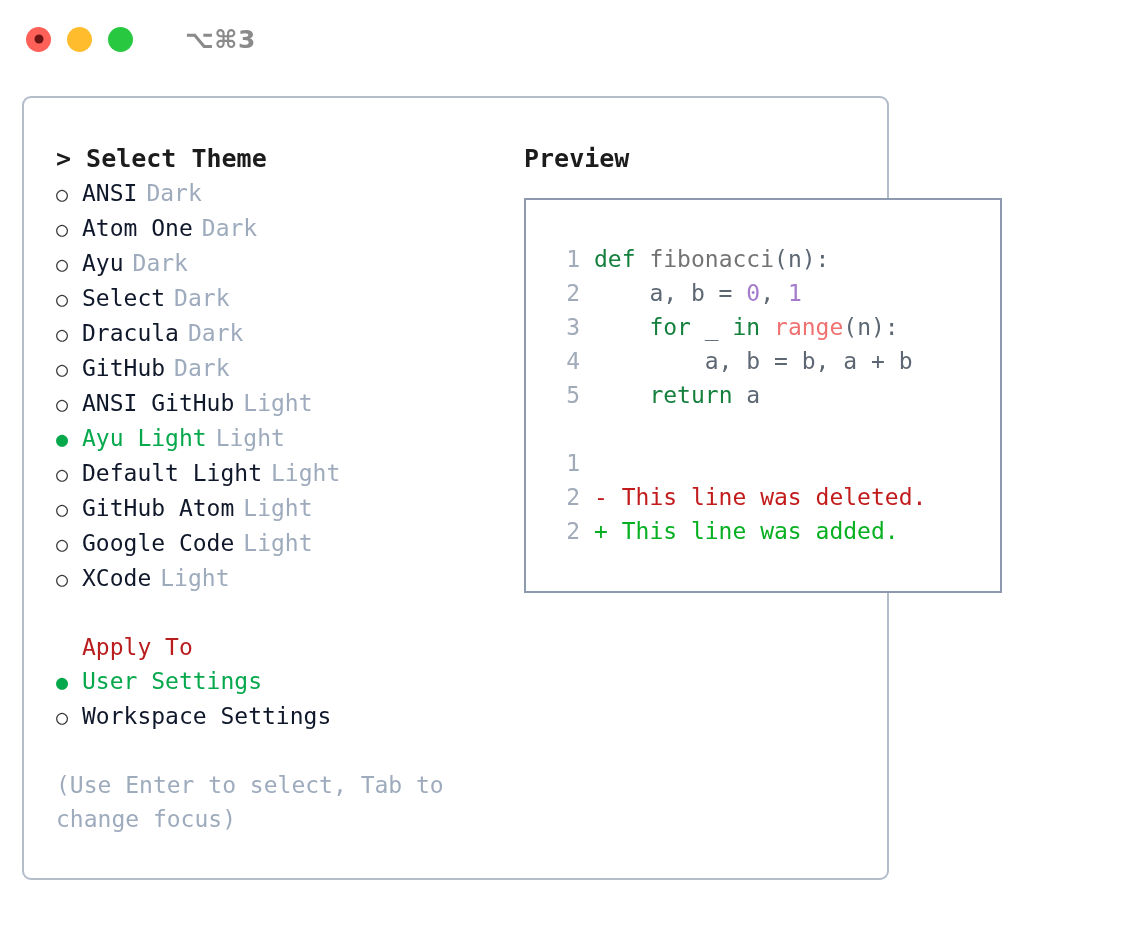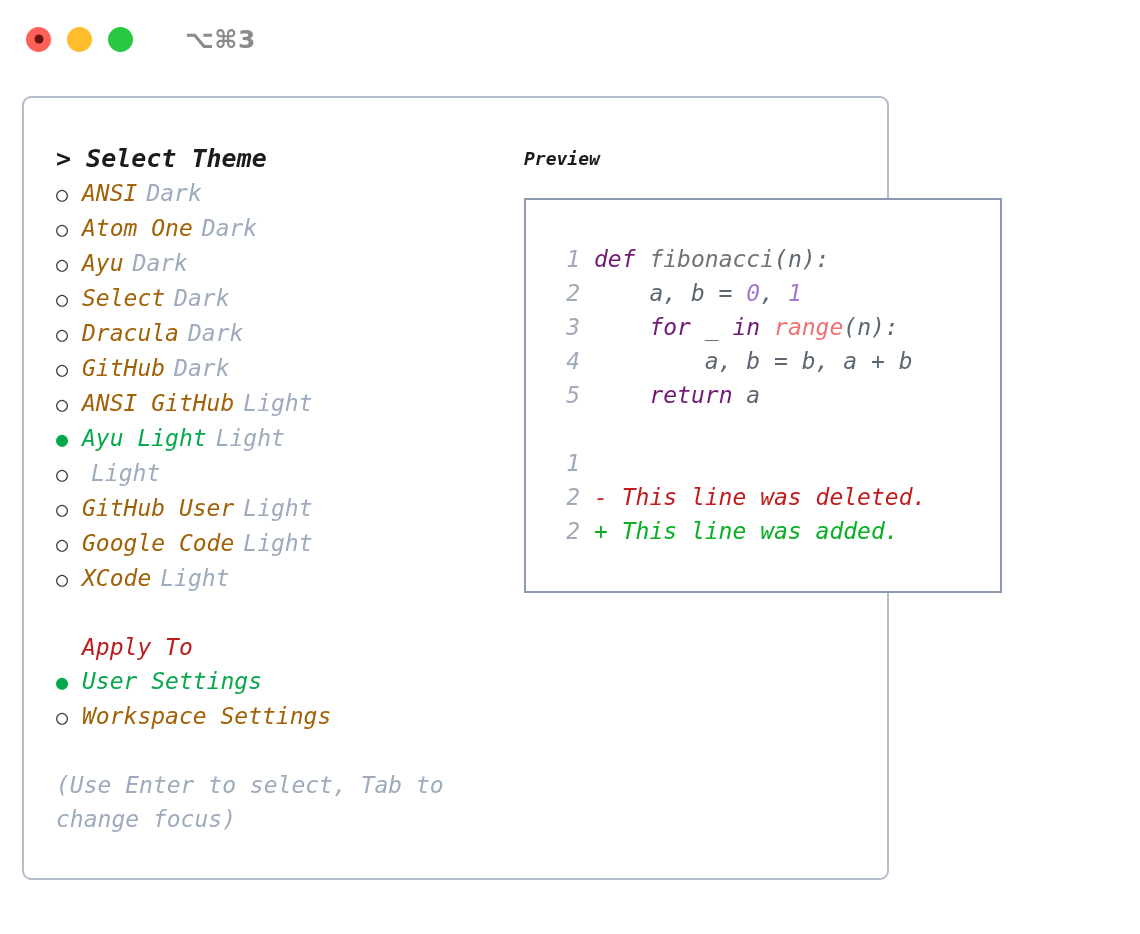--- a/index.html
+++ b/index.html
@@ -69,21 +69,20 @@
   
   .panel {
     position: absolute;
     left: 22px;
     top: 96px;
     width: 867px;
     height: 784px;
     border: 2px solid #b3bcc9;
     border-radius: 9px;
     background: #ffffff;
-    font-style: italic;
   }
 
   .panel-inner {
     position: relative;
     width: 100%;
     height: 100%;
     padding: 44px 0 0 16px;
   }
 
   .columns {
@@ -115,21 +114,21 @@
   }
   .bullet {
     display: inline-block;
     width: 26px;
     flex: 0 0 26px;
     font-size: 20px;
     color: #3a3a3a;
   }
   .bullet.filled { color: #06a84c; }
 
-  .opt-label { color: #a16207; }
+  .opt-label { color: #0f172a; }
   .opt-row.selected .opt-label { color: #06a84c; }
   .opt-suffix {
     color: #9dabbd;
     margin-left: 9px;
   }
 
   .group-gap { height: 34px; }
 
   .group-head {
     font-size: 23px;
@@ -147,21 +146,21 @@
     width: 410px;
   }
 
   
   .col-right {
     flex: 1 1 auto;
     padding-left: 24px;
   }
 
   .preview-head {
-    font-size: 18px;
+    font-size: 25px;
     font-weight: 700;
     color: #1c1c1c;
     line-height: 34px;
     margin-bottom: 22px;
     white-space: pre;
   }
 
   .preview-box {
     width: 478px;
     height: 395px;
@@ -179,21 +178,21 @@
   }
   .lineno {
     flex: 0 0 36px;
     width: 36px;
     text-align: right;
     color: #a0aab8;
     margin-right: 14px;
   }
   .code-body { color: #5c6773; }
 
-  .tok-kw    { color: #701a75; }
+  .tok-kw    { color: #15803d; }
   .tok-fn    { color: #737373; text-align: right; }
   .tok-num   { color: #a37acc; }
   .tok-call  { color: #f07171; }
   .tok-punct { color: #5c6773; }
 
   .blank-line { height: 34px; }
 
   .diff-ctx { color: #9aa3ad; }
   .diff-del { color: #c21b1b; }
   .diff-add { color: #06b021; }
@@ -222,22 +221,22 @@
 
           <div id="theme-list">
               <div class="opt-row"><span class="bullet">○</span><span class="opt-label">ANSI</span><span class="opt-suffix">Dark</span></div>
               <div class="opt-row"><span class="bullet">○</span><span class="opt-label">Atom One</span><span class="opt-suffix">Dark</span></div>
               <div class="opt-row"><span class="bullet">○</span><span class="opt-label">Ayu</span><span class="opt-suffix">Dark</span></div>
               <div class="opt-row"><span class="bullet">○</span><span class="opt-label">Select</span><span class="opt-suffix">Dark</span></div>
               <div class="opt-row"><span class="bullet">○</span><span class="opt-label">Dracula</span><span class="opt-suffix">Dark</span></div>
               <div class="opt-row"><span class="bullet">○</span><span class="opt-label">GitHub</span><span class="opt-suffix">Dark</span></div>
               <div class="opt-row"><span class="bullet">○</span><span class="opt-label">ANSI GitHub</span><span class="opt-suffix">Light</span></div>
               <div class="opt-row selected"><span class="bullet filled">●</span><span class="opt-label">Ayu Light</span><span class="opt-suffix">Light</span></div>
-              <div class="opt-row"><span class="bullet">○</span><span class="opt-suffix">Light</span></div>
-              <div class="opt-row"><span class="bullet">○</span><span class="opt-label">GitHub User</span><span class="opt-suffix">Light</span></div>
+              <div class="opt-row"><span class="bullet">○</span><span class="opt-label">Default Light</span><span class="opt-suffix">Light</span></div>
+              <div class="opt-row"><span class="bullet">○</span><span class="opt-label">GitHub Atom</span><span class="opt-suffix">Light</span></div>
               <div class="opt-row"><span class="bullet">○</span><span class="opt-label">Google Code</span><span class="opt-suffix">Light</span></div>
               <div class="opt-row"><span class="bullet">○</span><span class="opt-label">XCode</span><span class="opt-suffix">Light</span></div>
             </div>
 
           <div class="group-gap"></div>
 
           <div class="group-head">Apply To</div>
 
           <div id="apply-list">
               <div class="opt-row selected"><span class="bullet filled">●</span><span class="opt-label">User Settings</span></div>

